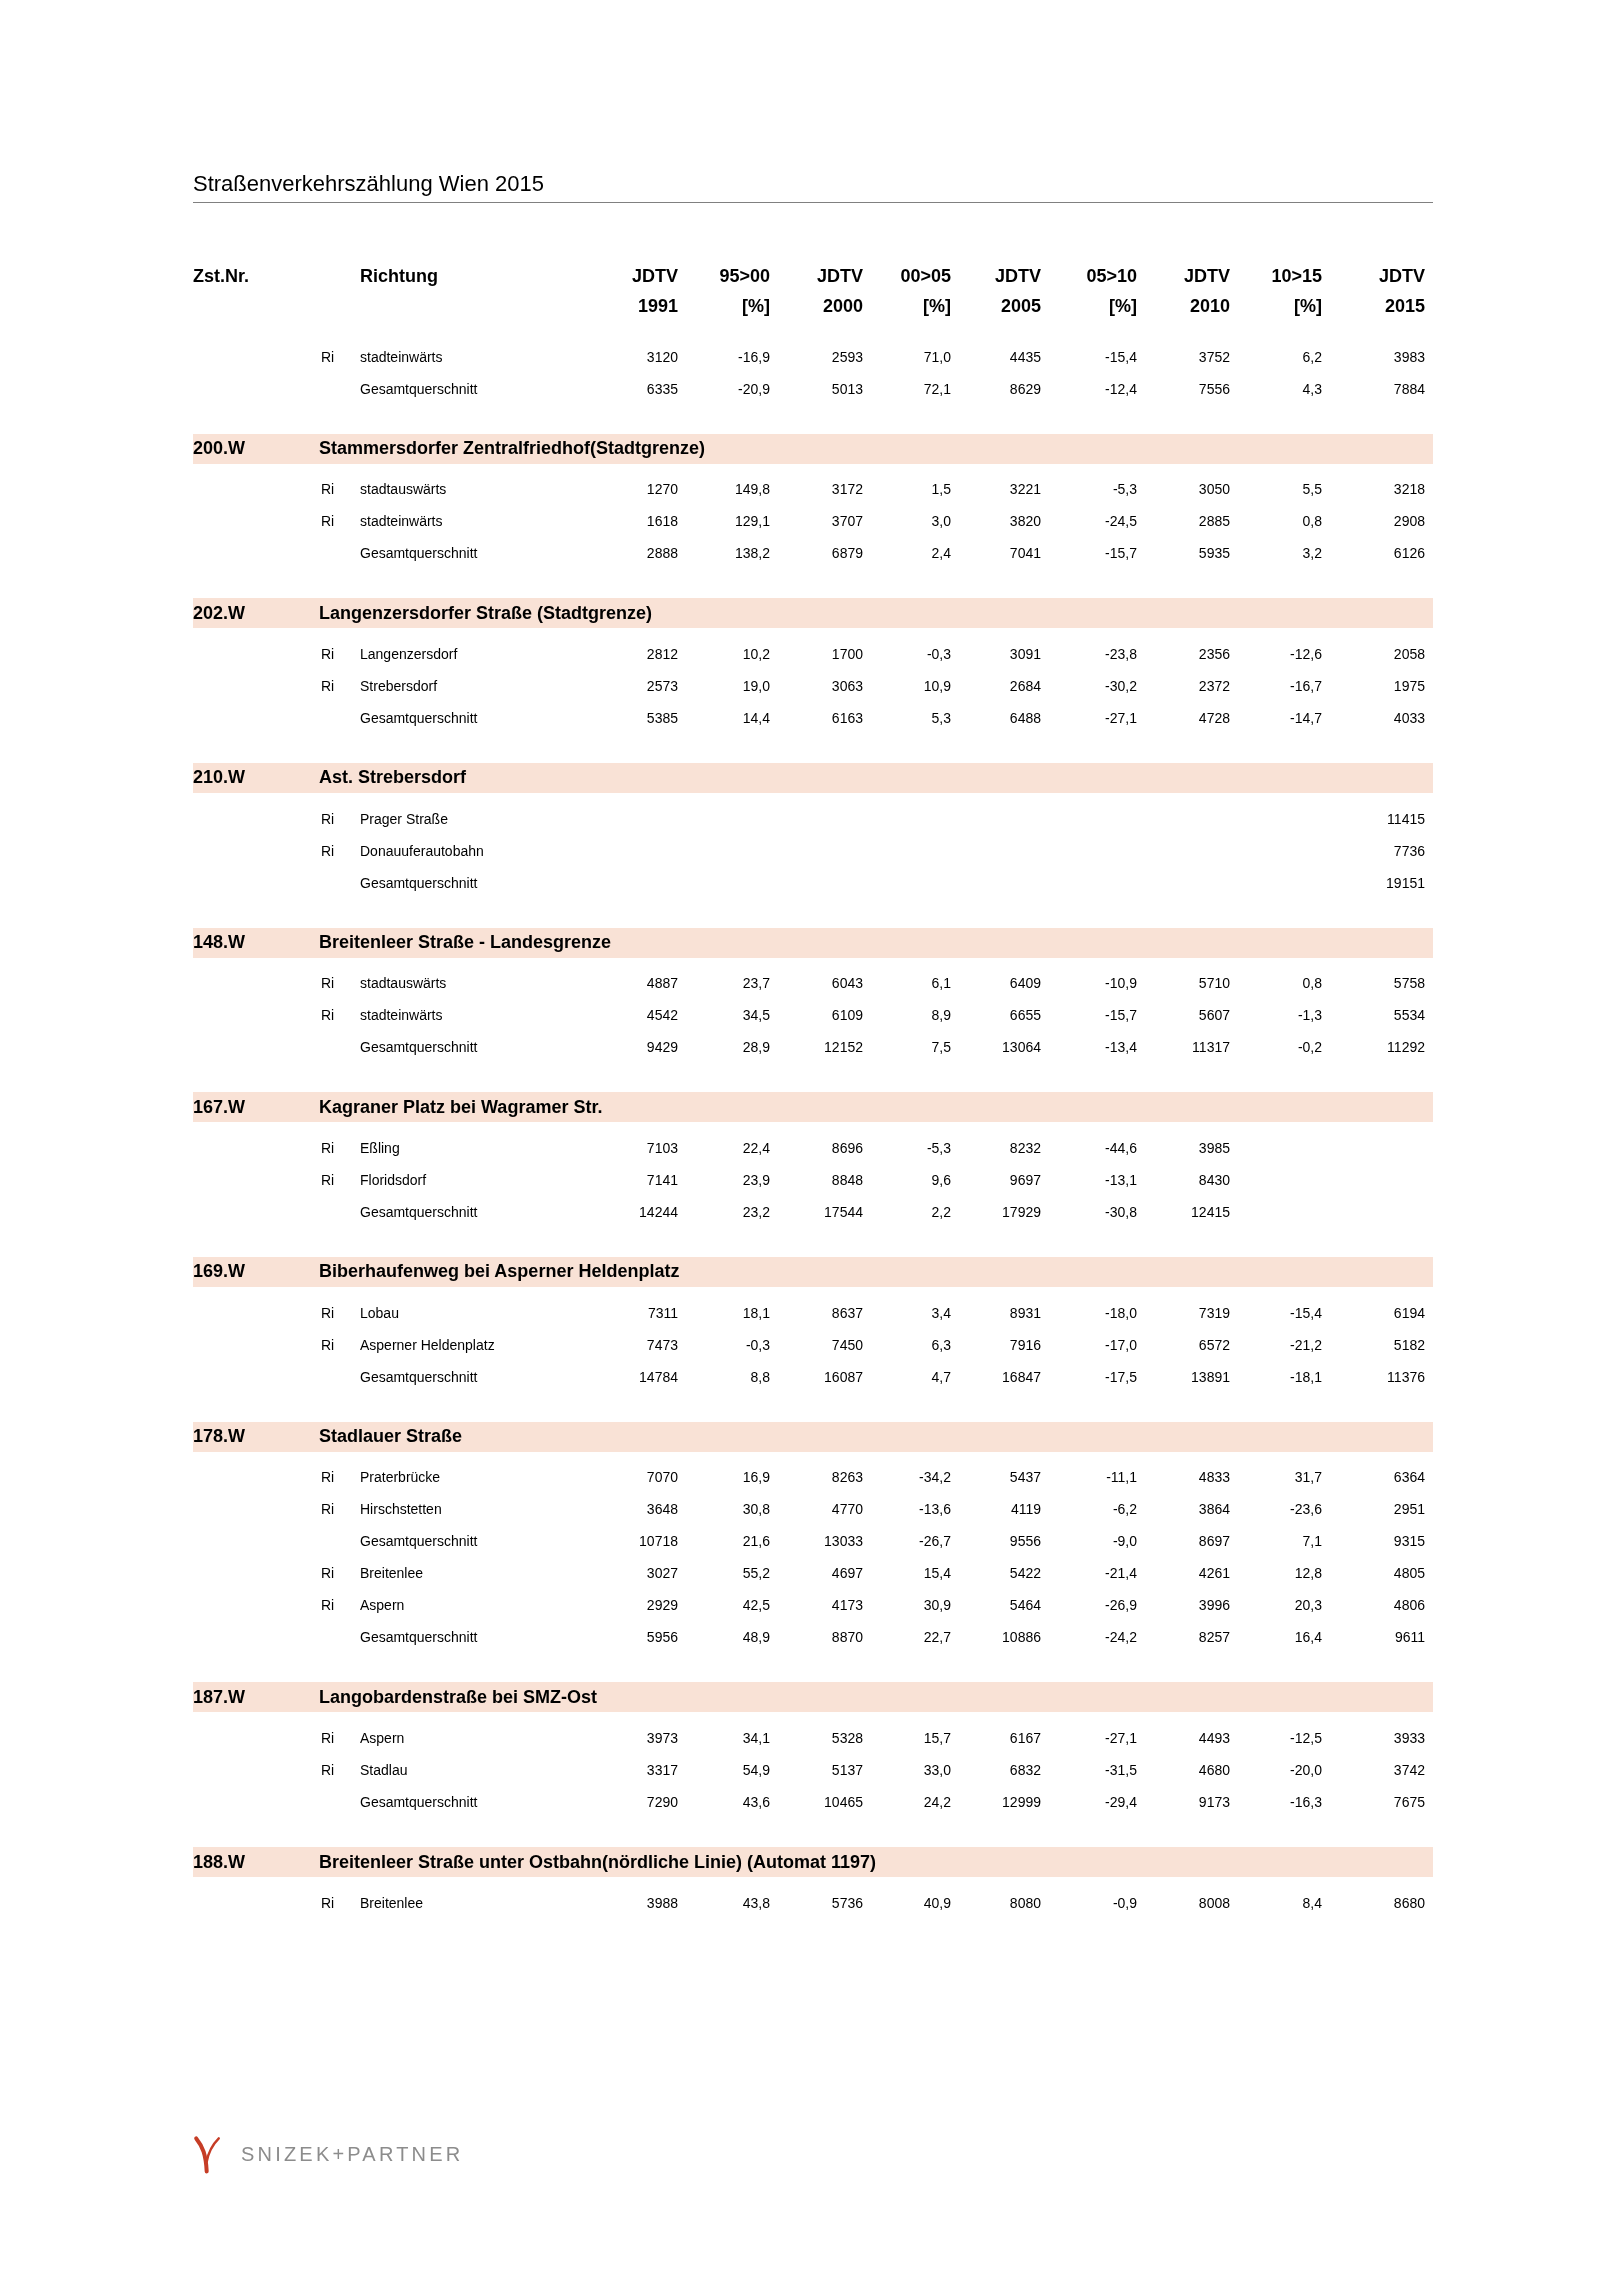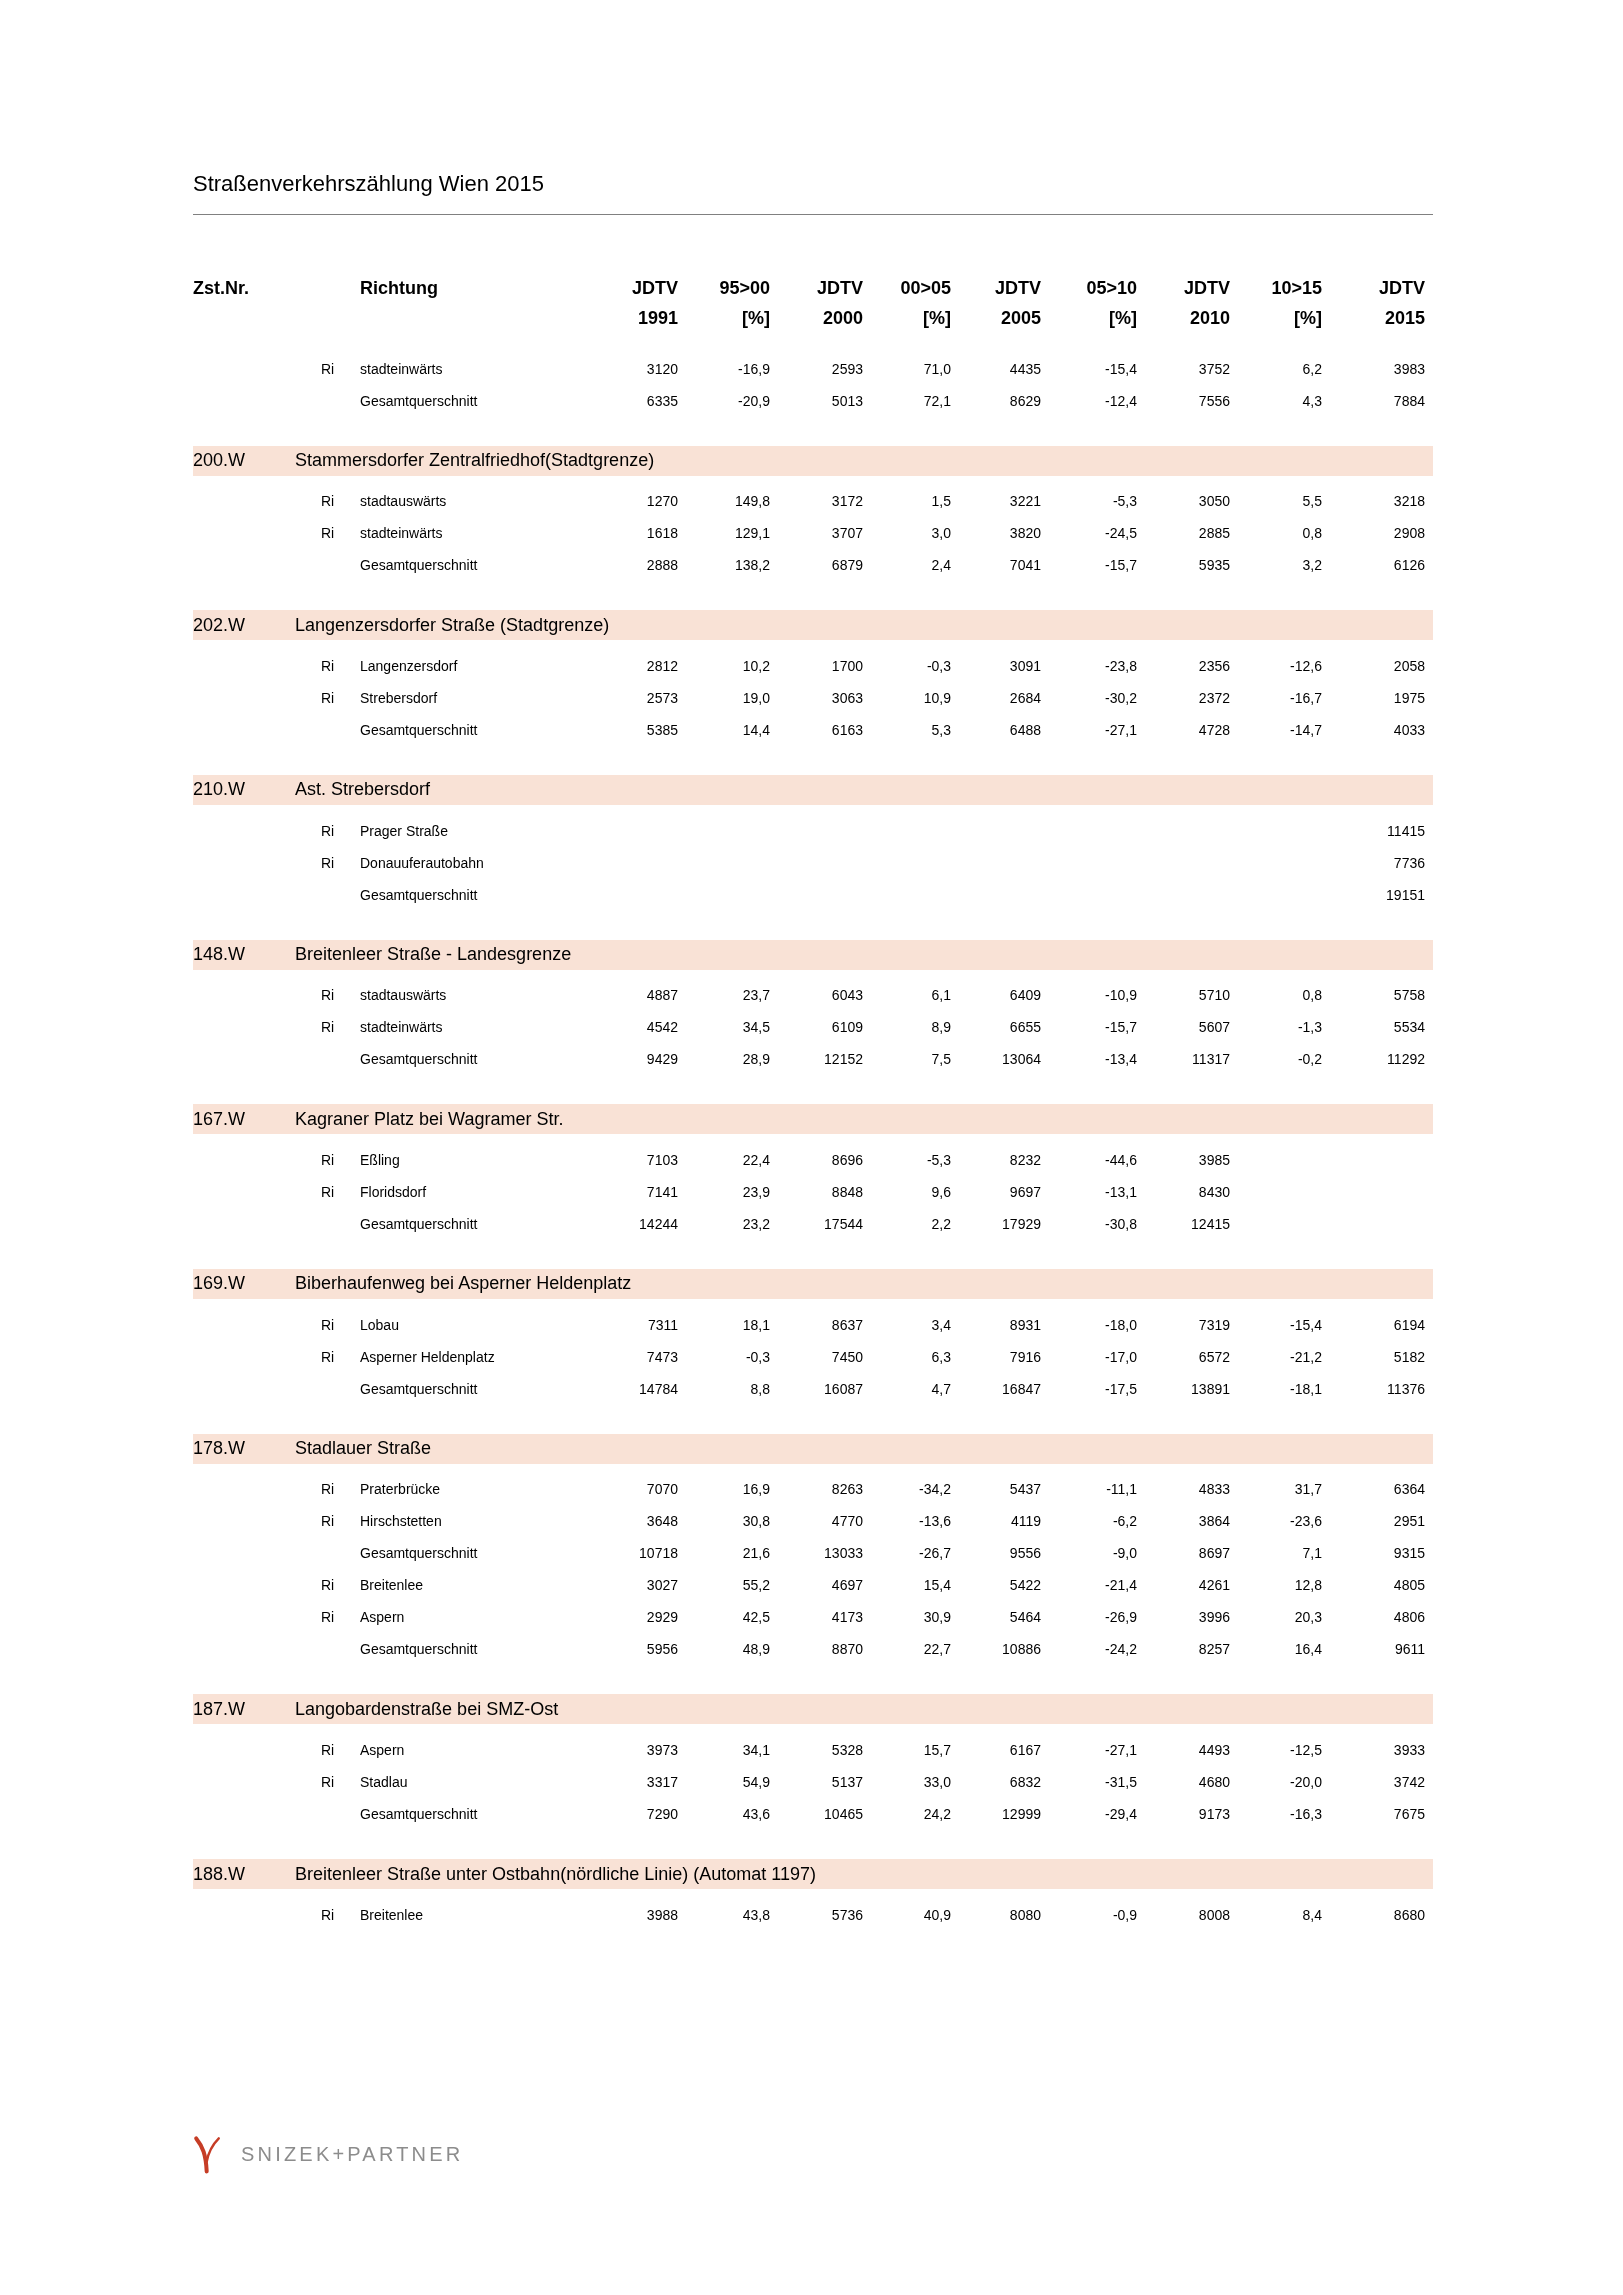--- a/index.html
+++ b/index.html
@@ -14,21 +14,21 @@
   .content {
     position: absolute;
     left: 193px; top: 0;
     width: 1240px;
   }
   .title {
     margin-top: 170px;
     font-size: 22px;
     line-height: 28px;
     font-weight: 400;
-    padding-bottom: 16px;
+    padding-bottom: 4px;
     border-bottom: 0.8px solid #808080;
   }
   .grid {
     display: grid;
     grid-template-columns: 128px 39px 226px 92px 92px 93px 88px 90px 96px 93px 92px 111px;
   }
   .table-header {
     margin-top: 58px;
     font-weight: bold;
     font-size: 18px;
@@ -37,23 +37,24 @@
   .hcell { white-space: nowrap; }
   .hcell.num, .cell.num { text-align: right; }
   .hcell.num:last-child, .cell.num:last-child { padding-right: 8px; }
   .sections > .row-group:first-child { margin-top: 19.5px; }
   .band {
     height: 30px;
     margin-top: 29px;
     margin-bottom: 9.7px;
     display: flex;
     align-items: center;
-    font-weight: normal;
+    font-weight: bold;
     font-size: 18px;
     background: var(--band-color, #f9e2d6);
+    gap: 24px;
   }
   .band-id { width: 102px; flex: none; }
   .trow {
     height: 32px;
     align-items: center;
     font-size: 14px;
   }
   .cell { white-space: nowrap; }
   .logo {
     position: absolute;

